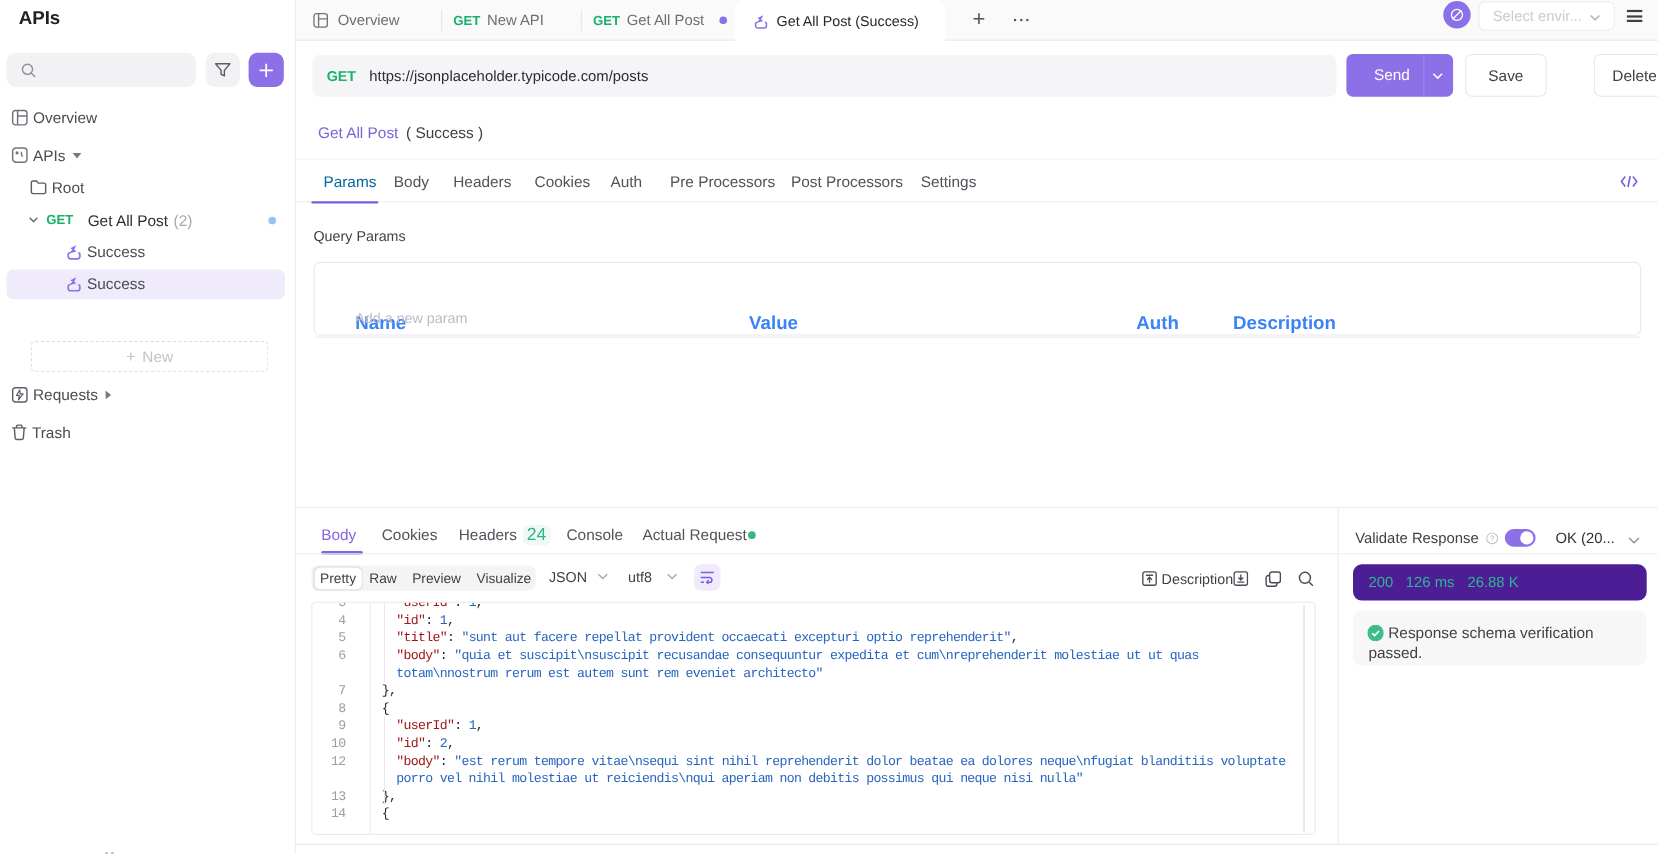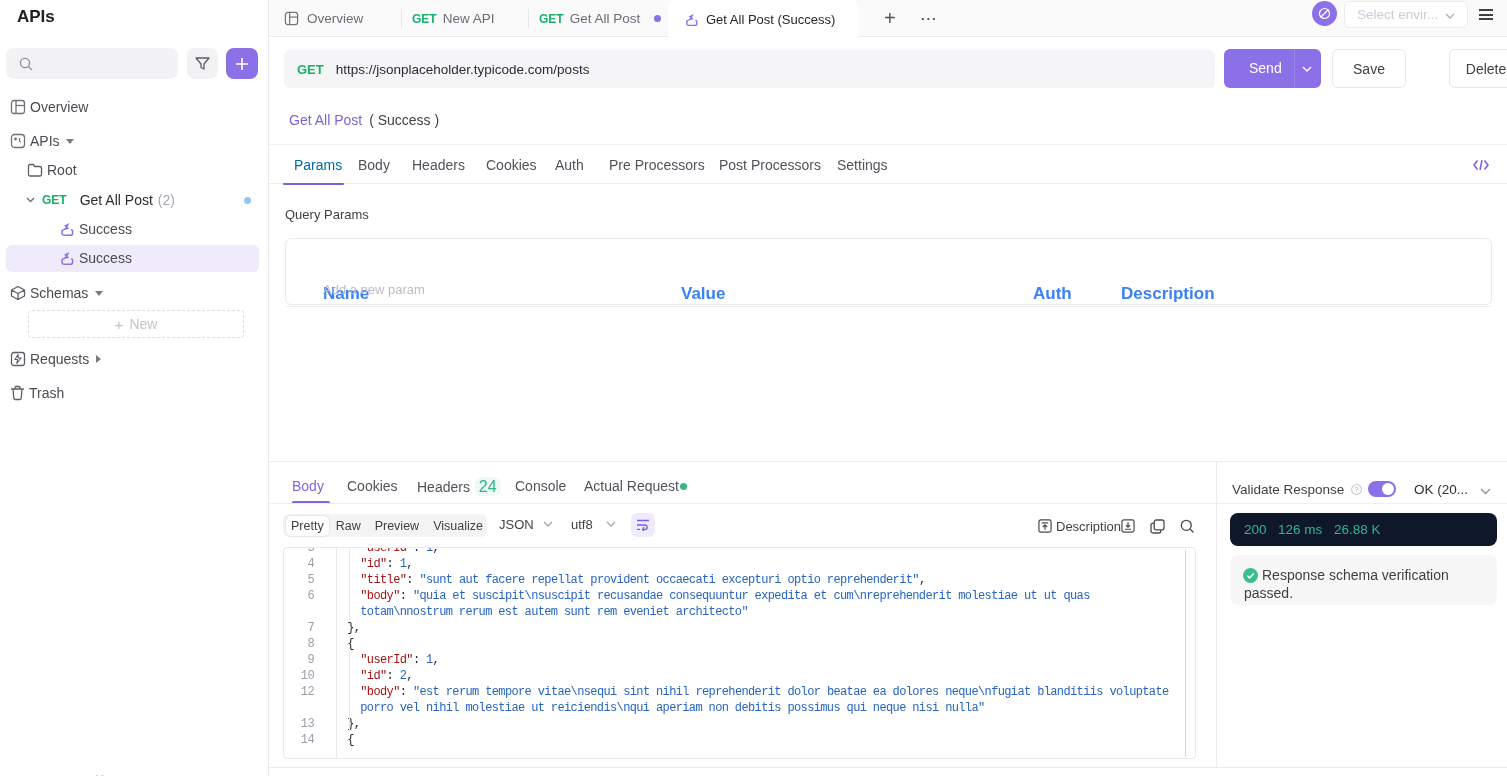--- a/index.html
+++ b/index.html
@@ -122,21 +122,21 @@
 
 
 #vr-row { position:absolute; left:963px; top:481px; width:275px; font-size:13.5px; color:#3f3f46; }
 #vr-row .lbl { position:absolute; left:0; top:1px; }
 #toggle { position:absolute; left:136px; top:0; width:28px; height:16px;
   background:#8b70e8; border-radius:8px; }
 #toggle .knob { position:absolute; right:2px; top:2px; width:12px; height:12px;
   background:#fff; border-radius:50%; }
 #vr-ok { position:absolute; left:182px; top:1px; color:#2f2f36; }
 #statusbox { position:absolute; left:961px; top:513px; width:267px; height:33px;
-  background:#0f172a; border-radius:8px; font-size:13.5px; color:#2eb694; }
+  background:#4c1d95; border-radius:8px; font-size:13.5px; color:#2eb694; }
 #statusbox span { position:absolute; top:9px; }
 #verifybox { position:absolute; left:961px; top:555px; width:267px; height:50px;
   background:#f7f7f8; border-radius:8px; font-size:14px; color:#3f3f46; }
 </style>
 </head>
 <body>
 
 <div id="sidebar">
   <div id="sb-title">APIs</div>
   <div id="sb-search">
@@ -199,27 +199,20 @@
     Success
   </div>
   <div class="sb-row" style="top:244px; padding-left:50px">
     <svg class="ic" width="15" height="16" viewBox="0 0 15 16">
       <path d="M3.6 9.1 H2.9 a0.9 0.9 0 0 0 -0.9 0.9 v2.2 a2.1 2.1 0 0 0 2.1 2.1 h6.4 a2.1 2.1 0 0 0 2.1 -2.1 V10 a0.9 0.9 0 0 0 -0.9 -0.9 h-0.7" fill="none" stroke="#8b72ea" stroke-width="1.5"></path>
       <g transform="translate(0.4 0.9) rotate(34 6.5 5.5) scale(0.88)">
           <path d="M7 0.5 L3.5 6.6 h2.8 L5 12.3 L10.6 5.7 H7.7 Z" fill="#8b72ea"></path>
         </g>
     </svg>
     Success
-  </div>
-  <div class="sb-row" style="top:279px">
-    <svg class="ic" width="16" height="16" viewBox="0 0 16 16">
-      <path d="M8 1.5 L14.5 5 V11 L8 14.5 L1.5 11 V5 Z M1.5 5 L8 8.5 L14.5 5 M8 8.5 V14.5" fill="none" stroke="#5d5d66" stroke-width="1.3" stroke-linejoin="round"></path>
-    </svg>
-    Schemas
-    <span class="caret" style="margin-left:7px"></span>
   </div>
   <div id="sb-new"><span style="font-size:15px;margin-right:6px;color:#c3c3cb">+</span> New</div>
   <div class="sb-row" style="top:345px">
     <svg class="ic" width="16" height="16" viewBox="0 0 16 16">
       <rect x="1.5" y="1.5" width="13" height="13" rx="2.5" fill="none" stroke="#5d5d66" stroke-width="1.3"></rect>
       <path d="M8 3.5 L5 8.5 h2.6 l-.8 4 4.2-5.5 H8.3 Z" fill="none" stroke="#5d5d66" stroke-width="1.1" stroke-linejoin="round"></path>
     </svg>
     Requests
     <span class="caret-r" style="margin-left:7px"></span>
   </div>

